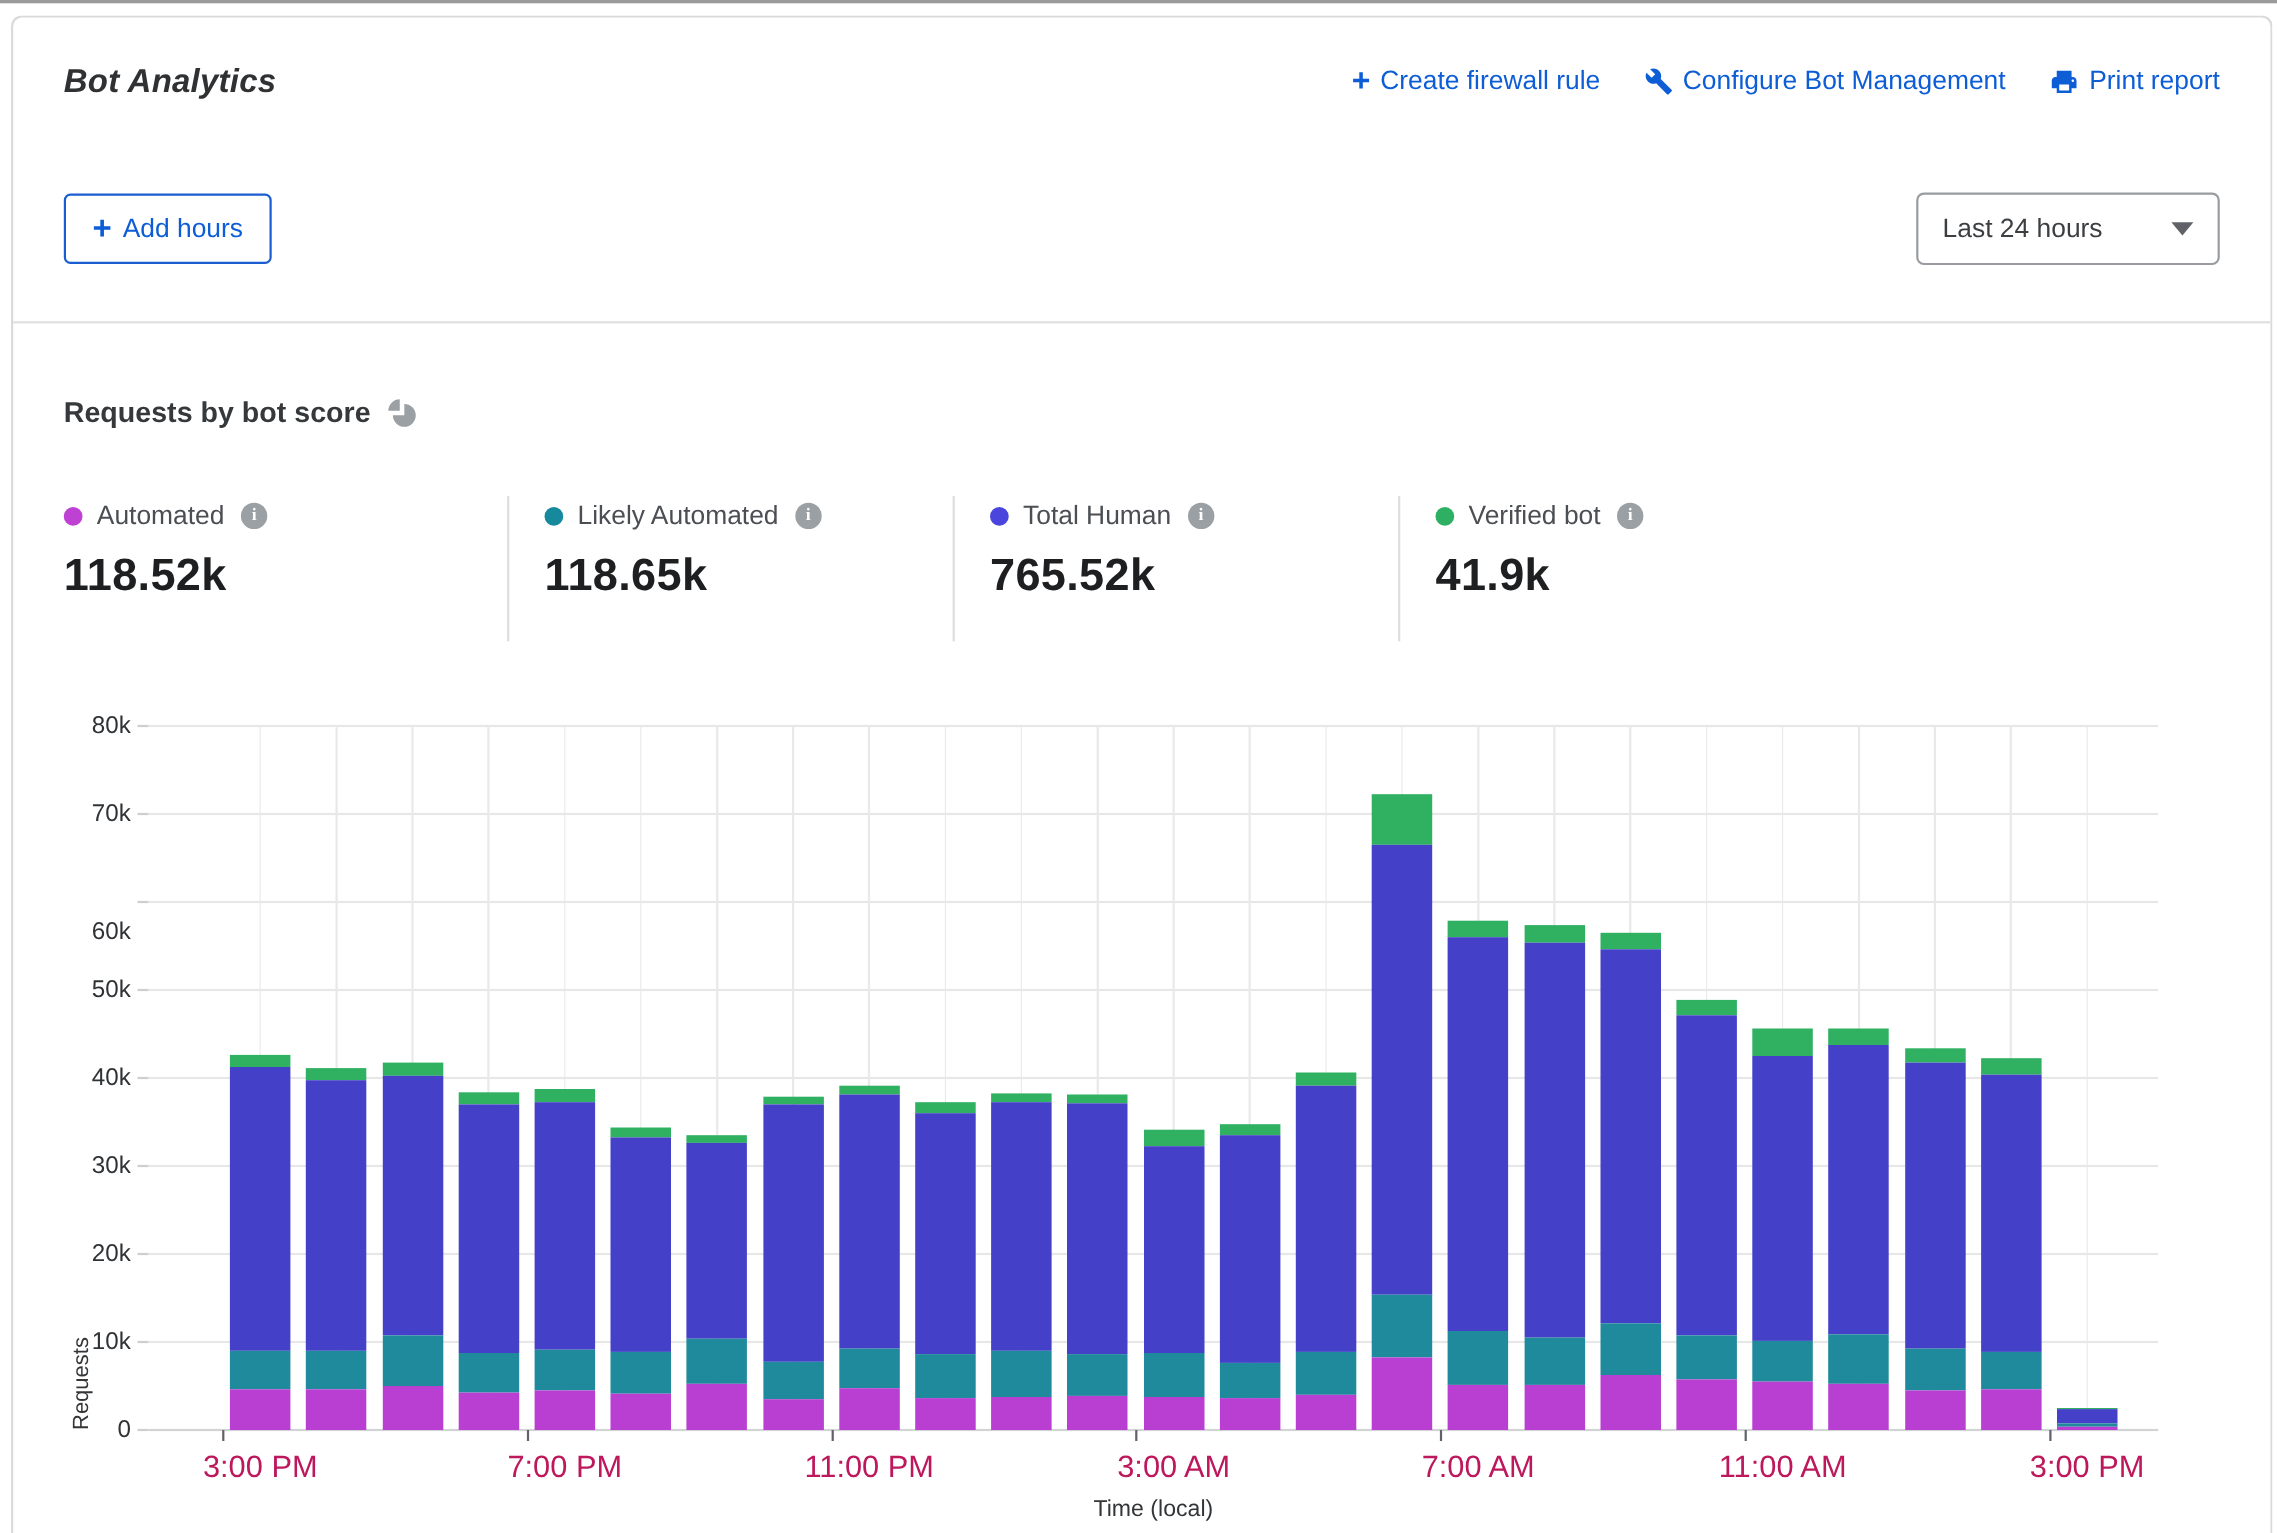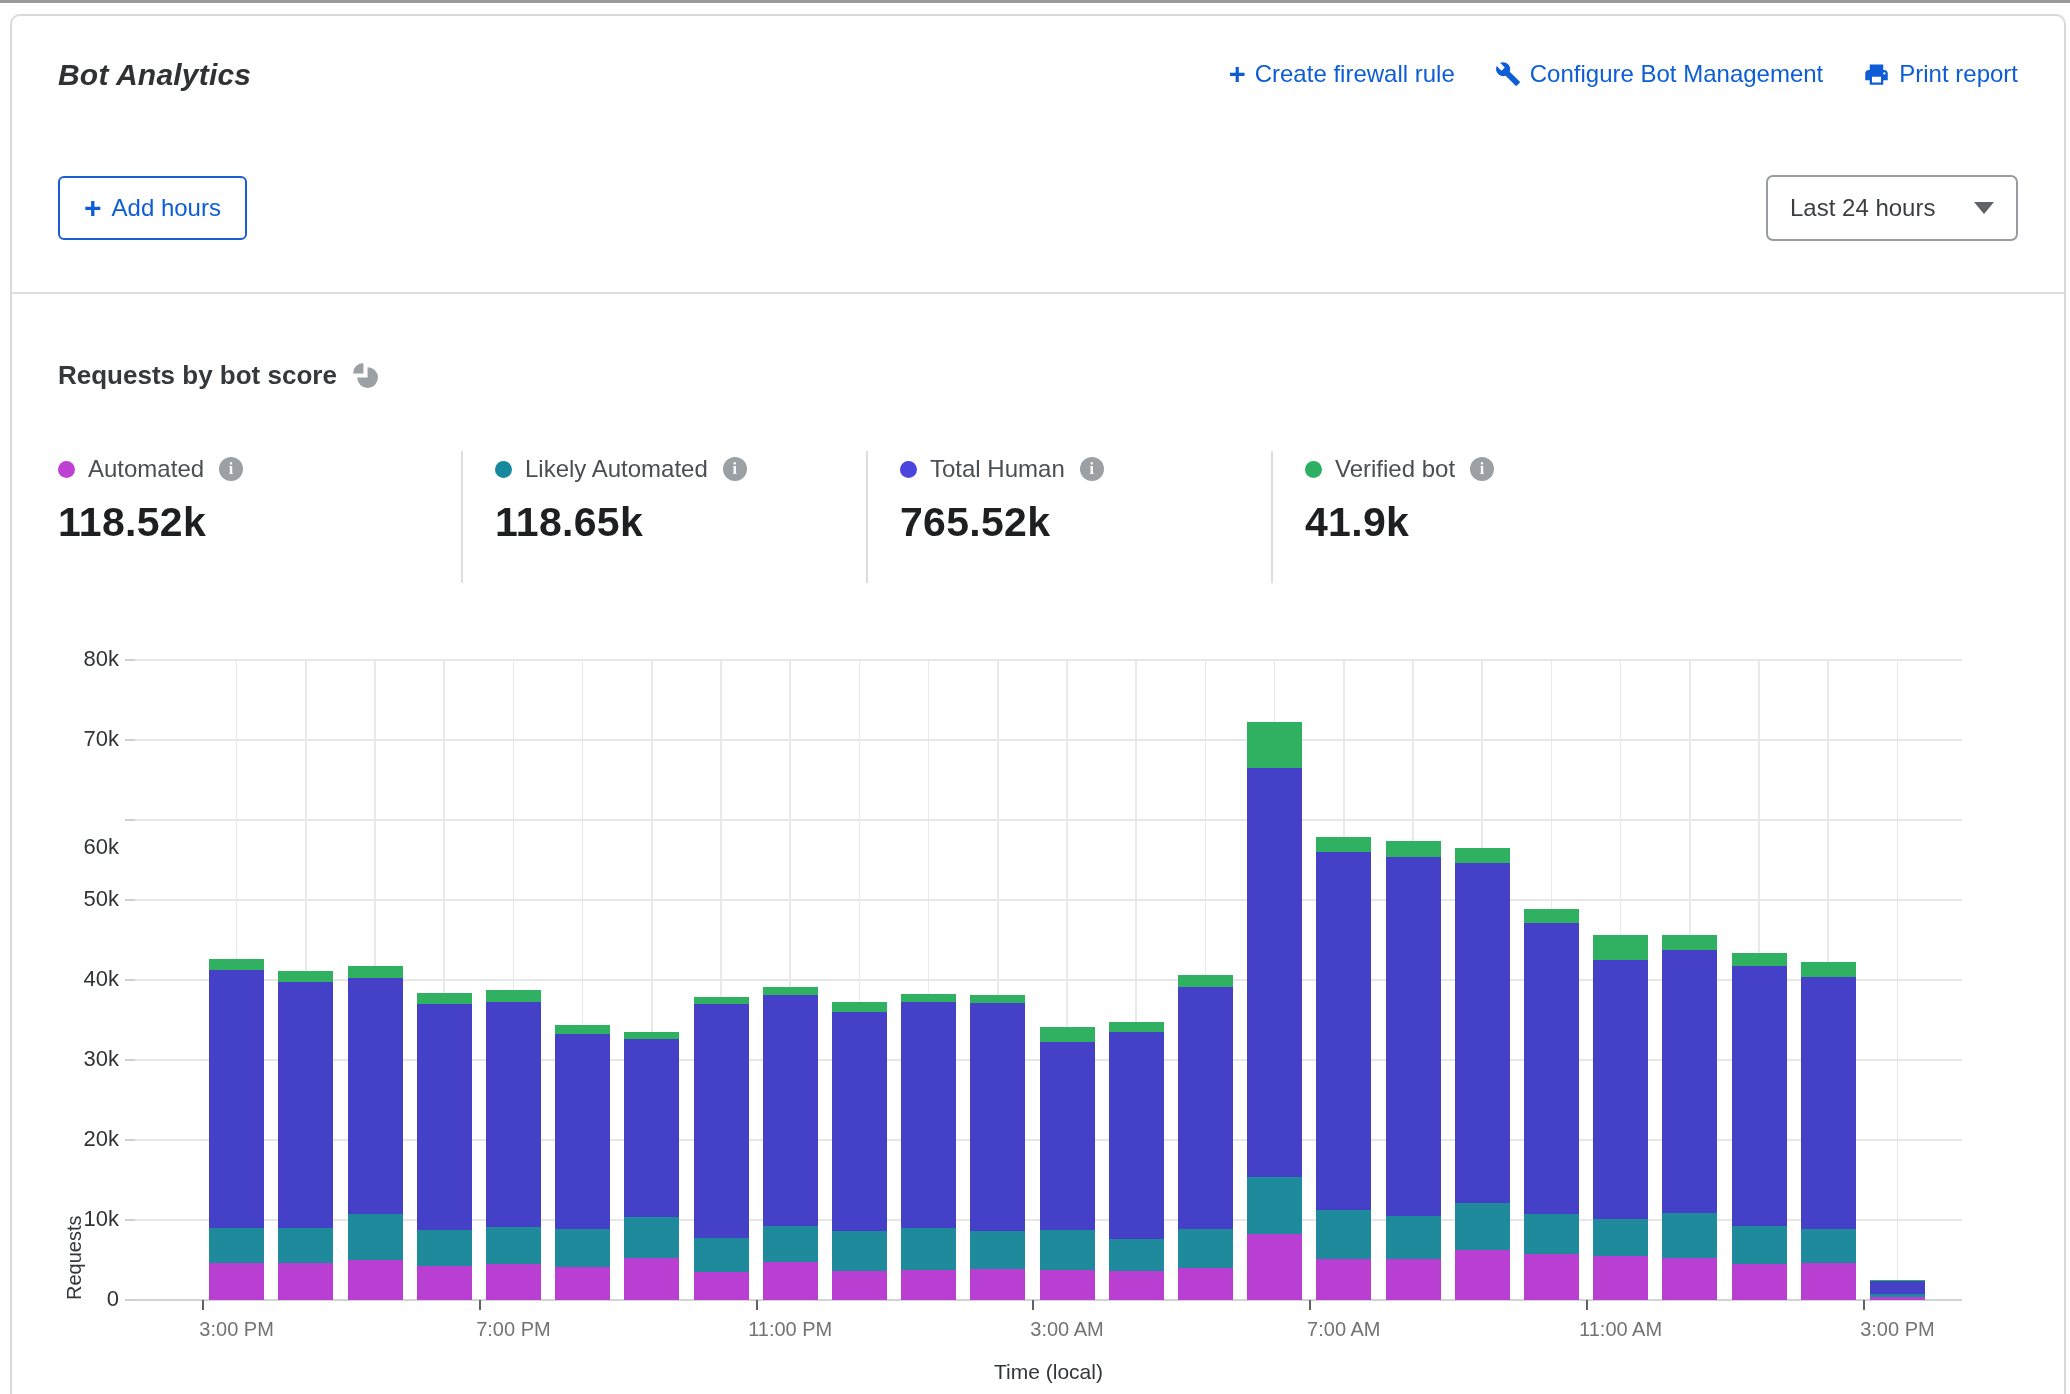--- a/index.html
+++ b/index.html
@@ -22,21 +22,21 @@
     cursor:pointer; text-decoration:none; white-space:nowrap; }
   .plus-glyph { font-size:29px; font-weight:600; line-height:24px; }
   .action-link svg { display:block; }
 
   .filter-row { display:flex; justify-content:space-between; align-items:center; margin-top:83px; }
   .add-filter-btn { display:flex; align-items:center; gap:10px; height:64px; padding:0 24px;
     background:#fff; border:2px solid #1a5dd1; border-radius:6px; color:#0d5ed6;
     font-size:24px; font-family:inherit; cursor:pointer; }
   .add-filter-btn .plus-glyph { font-size:30px; font-weight:600; }
   .select-box { display:flex; align-items:center; justify-content:space-between;
-    width:252px; height:66px; padding:0 22px 0 22px; border:2px solid #989ca0;
+    width:276px; height:66px; padding:0 22px 0 22px; border:2px solid #989ca0;
     border-radius:7px; color:#3c3f42; font-size:24px; cursor:pointer; background:#fff; }
   .caret-down { width:0; height:0; border-left:10px solid transparent;
     border-right:10px solid transparent; border-top:12px solid #5f6367; margin-left:12px; }
 
   
   .card-body { padding:66px 46px 0 46px; }
   .section-title-row { display:flex; align-items:center; gap:15px; }
   .section-title { font-size:26px; font-weight:700; color:#36393b; }
   .pie-icon svg { display:block; }
 
@@ -55,22 +55,22 @@
 
   
   #chart-area { position:absolute; left:135px; top:660px; width:1827px; height:640px; }
   .gridline-h { position:absolute; left:0; width:100%; height:1.5px; background:#e7e7e7; }
   .gridline-h.zero { background:#d2d3d4; height:2px; }
   .gridline-v { position:absolute; top:0; height:100%; width:1.5px; background:#e9e9e9; }
   .y-tick-label { position:absolute; right:calc(100% + 16px); width:80px; text-align:right;
     font-size:22px; color:#303336; }
   .y-tick-mark { position:absolute; right:100%; width:10px; height:2px; background:#cfcfcf; }
   .x-tick-mark { position:absolute; top:640px; width:2px; height:10px; background:#5f6367; }
-  .x-tick-label { position:absolute; top:658px; transform:translateX(-50%); font-size:20px;
-    color:#737373; white-space:nowrap; }
+  .x-tick-label { position:absolute; top:658px; transform:translateX(-50%); font-size:28px;
+    color:#be185d; white-space:nowrap; }
   .axis-title-y { position:absolute; left:-72px; top:0; height:640px; display:flex;
     align-items:center; writing-mode:vertical-rl; transform:rotate(180deg);
     font-size:20px; color:#333639; }
   .axis-title-x { position:absolute; top:700px; left:0; width:100%; text-align:center;
     font-size:21px; color:#333639; }
   .bar { position:absolute; bottom:0; display:flex; flex-direction:column-reverse; }
   .bar-seg { width:100%; }
 </style>
 </head>
 <body>

